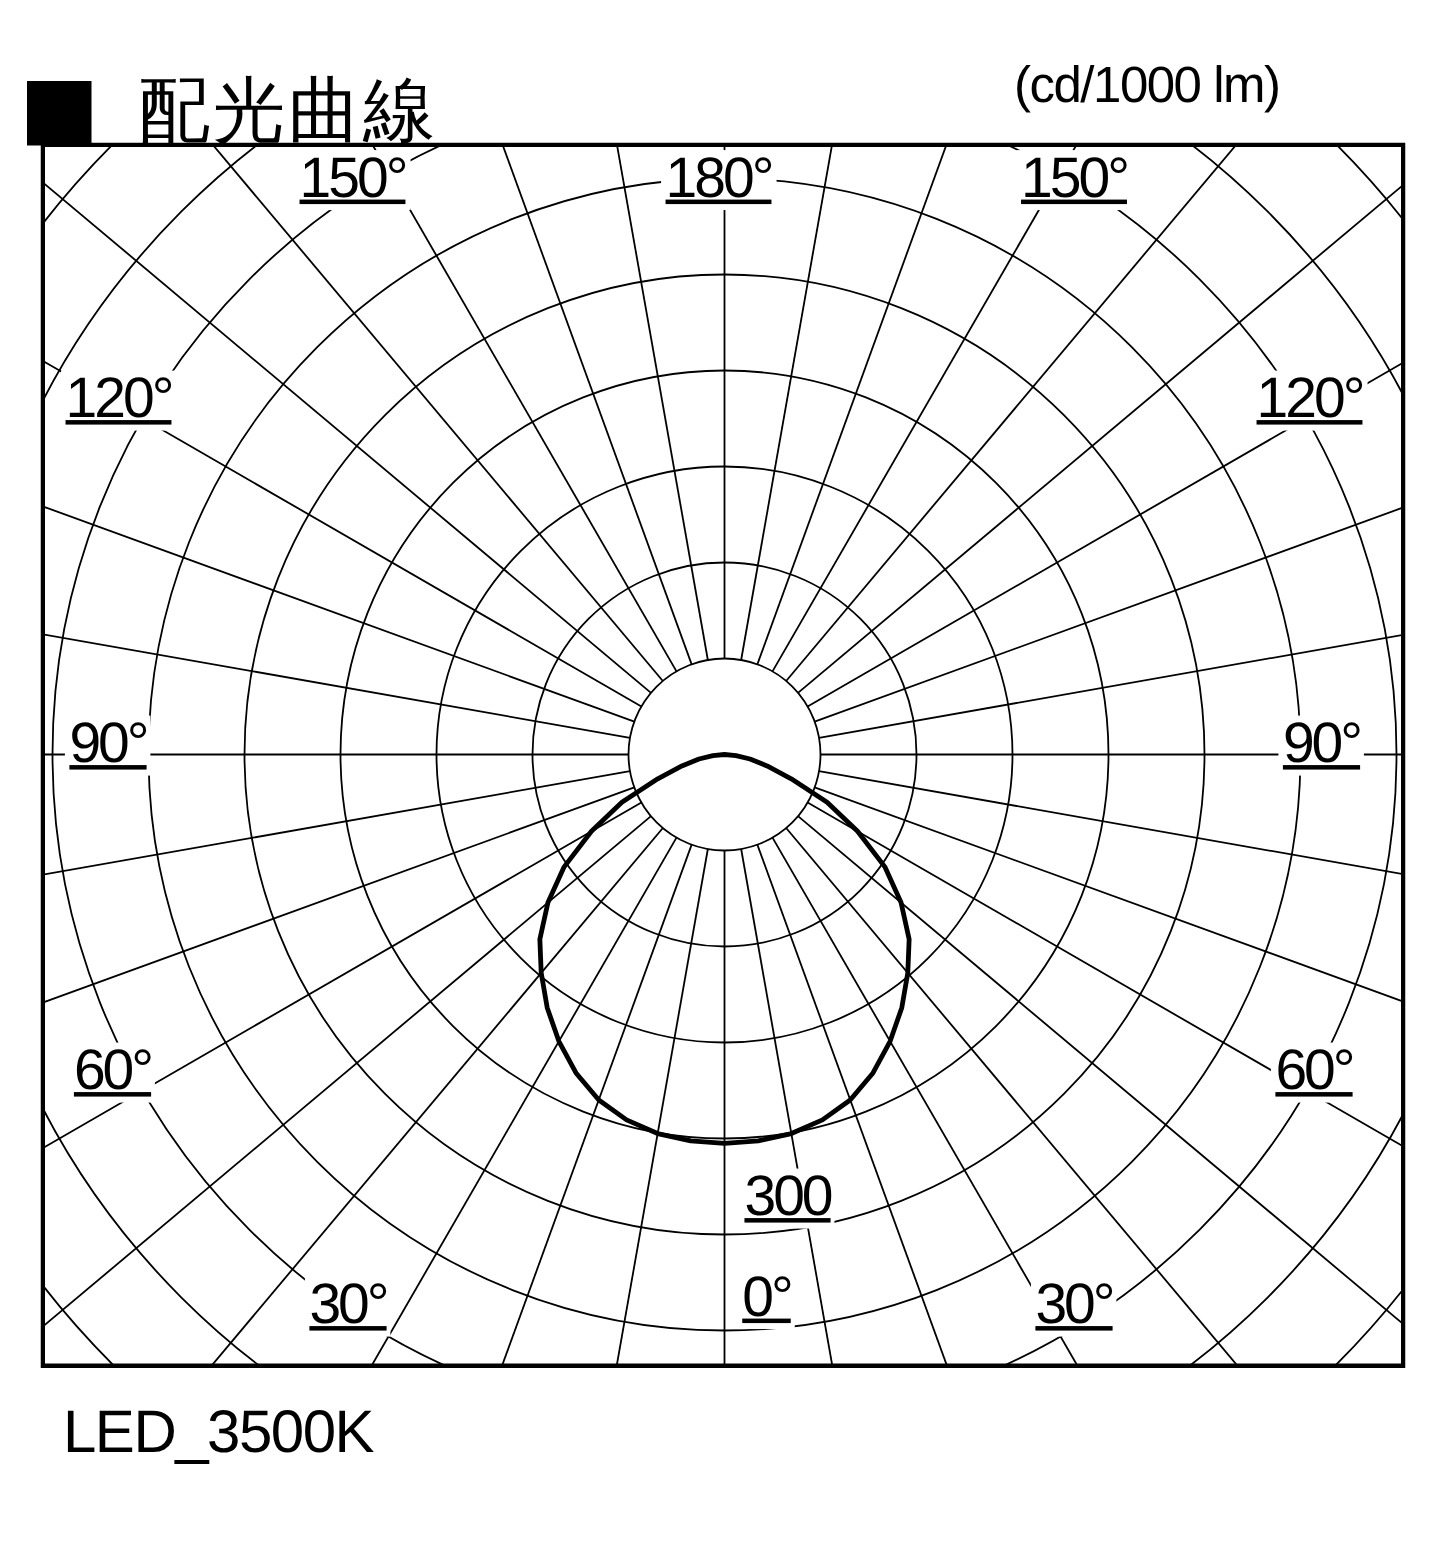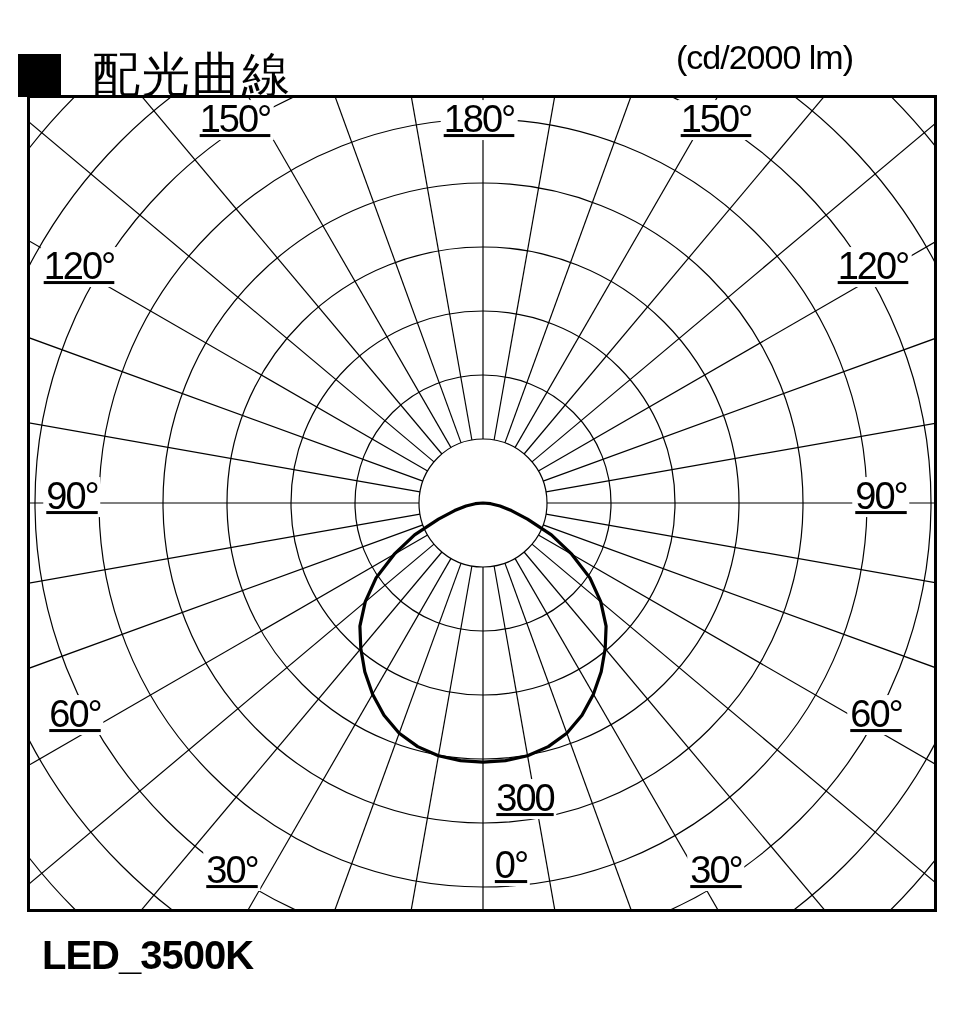--- a/index.html
+++ b/index.html
@@ -34,34 +34,34 @@
     transform:translate(-50%,-50%);
     background:#fff;
     padding:0 3px;
     font-size:38px;line-height:1.05;letter-spacing:-2px;
     color:#000;white-space:nowrap;
     z-index:2;
     text-decoration:underline;
   }
   .series-label{
     position:absolute;left:42px;top:933px;
-    font-size:40px;line-height:44px;letter-spacing:-1px;white-space:nowrap;font-weight:bold;
+    font-size:40px;line-height:44px;letter-spacing:-1px;white-space:nowrap;
   }
 </style>
 </head>
 <body>
 
 <div class="page">
 
   <div class="title-row">
     <div class="title-bullet"></div>
     <div class="title-text">配光曲線</div>
   </div>
 
-  <div class="units-label">(cd/2000 lm)</div>
+  <div class="units-label">(cd/1000 lm)</div>
 
   <div class="chart">
     <svg id="chart-svg" width="910" height="817" viewBox="0 0 910 817">
         <defs>
           <clipPath id="cb">
             <rect x="2" y="2" width="906" height="813"></rect>
           </clipPath>
         </defs>
         <g clip-path="url(#cb)" fill="none" stroke="#000000" stroke-width="1.2">
           <circle cx="456" cy="408" r="64.0"></circle>

